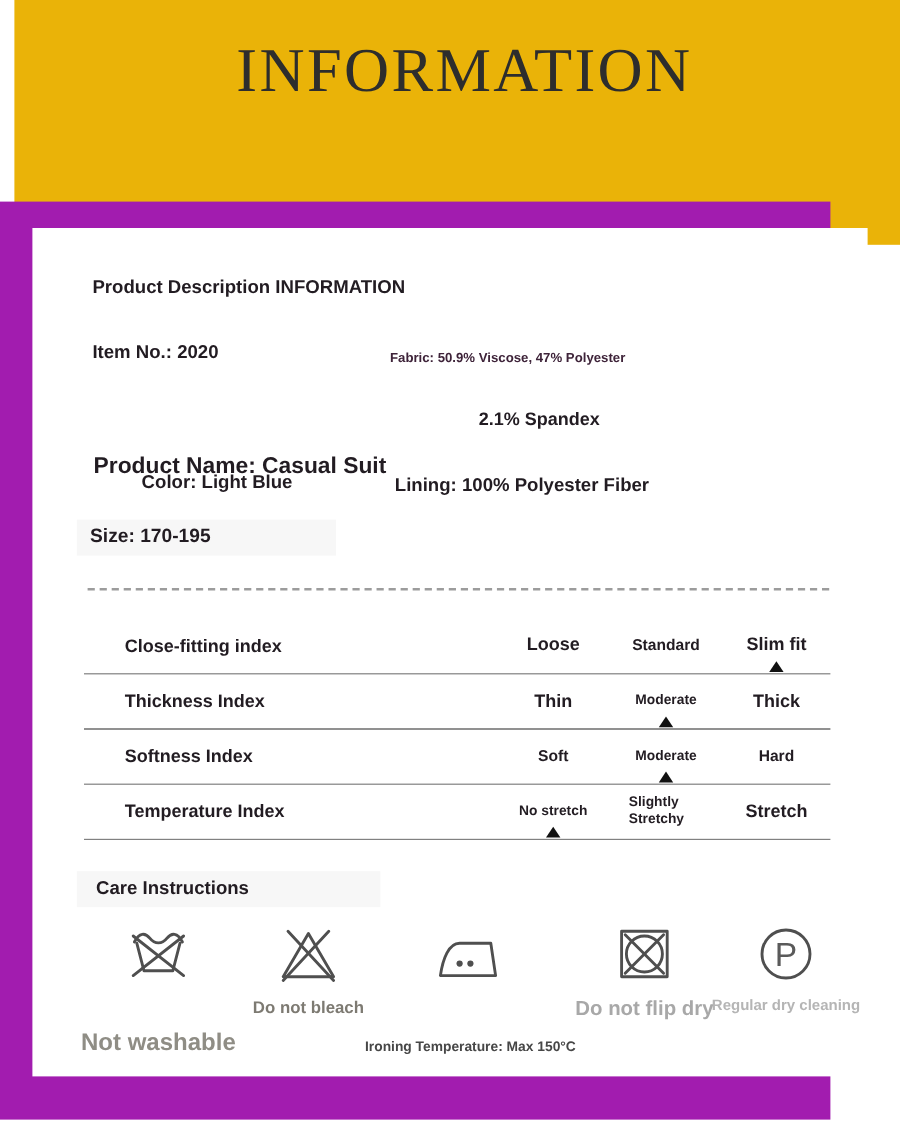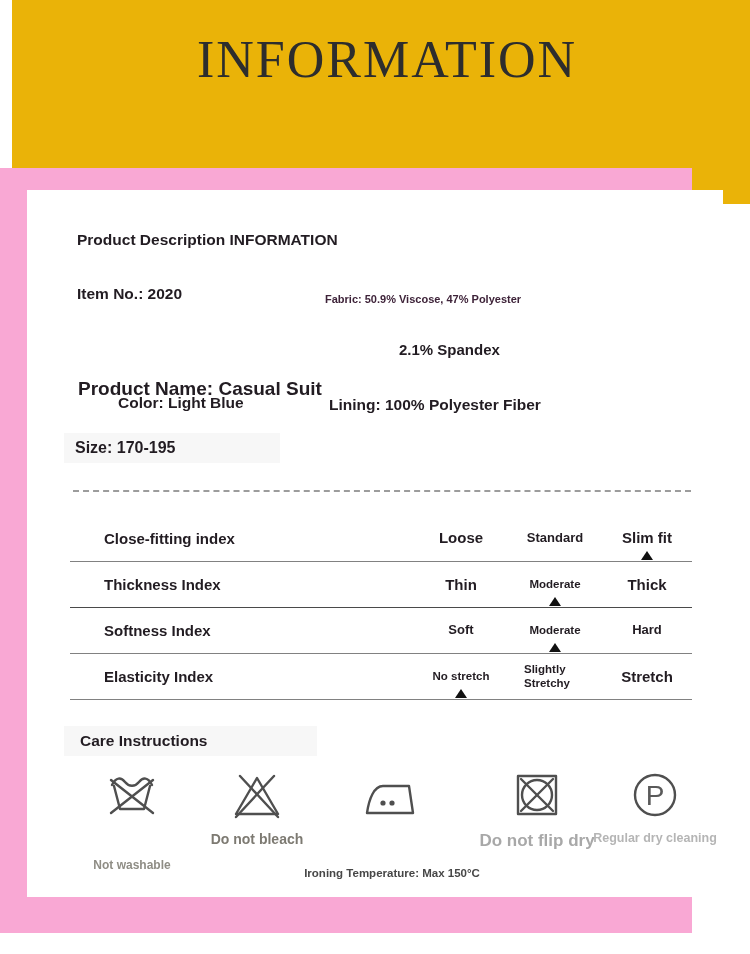--- a/index.html
+++ b/index.html
@@ -14,21 +14,21 @@
     position:absolute;left:0;top:33px;width:750px;text-align:center;
     font-family:"Liberation Serif","DejaVu Serif",serif;
     font-size:52px;font-weight:400;color:#2d2d2d;letter-spacing:2px;line-height:1.05;
   }
   .page-subtitle{
     position:absolute;left:318px;top:93px;background:#f5f5f5;
     font-size:15px;font-weight:700;color:#101010;line-height:1.27;
     padding:2px 48px 4px 2px;white-space:pre-line;
   }
   
-  .frame{position:absolute;left:0;top:168px;width:692px;height:765px;background:#f9a8d4;}
+  .frame{position:absolute;left:0;top:168px;width:692px;height:765px;background:#a21caf;}
   .card{position:absolute;left:27px;top:22px;width:696px;height:707px;background:#ffffff;}
   .abs{position:absolute;white-space:nowrap;}
   .section-heading{left:50px;top:41px;font-size:15.5px;font-weight:700;}
   .d-itemno   {left:50px; top:95px; font-size:15.5px;font-weight:700;}
   .d-fabric   {left:298px;top:103px;font-size:11px;  font-weight:700;color:#3e2339;}
   .d-prodname {left:51px; top:152px;font-size:19px;  font-weight:700;margin-top:36px;}
   .d-spandex  {left:372px;top:151px;font-size:15px;  font-weight:700;}
   .d-color    {left:51px; top:204px;font-size:15.5px;font-weight:700;margin-left:40px;}
   .d-lining   {left:302px;top:206px;font-size:15.5px;font-weight:700;}
   .d-size     {left:37px; top:243px;font-size:16px;  font-weight:700;
@@ -57,21 +57,21 @@
        background:#f7f7f7;padding:6px 110px 6px 16px;}
   .care-row{position:absolute;left:0;top:578px;width:696px;display:flex;}
   .care-item{display:flex;flex-direction:column;align-items:center;}
   .care-item.c0{margin-left:30px;width:150px;}
   .care-item.c1{width:100px;}
   .care-item.c2{width:170px;gap:36px;}
   .care-item.c3{width:120px;}
   .care-item.c4{width:116px;}
   .care-icon-box{height:54px;display:flex;align-items:center;justify-content:center;}
   .care-label{margin-top:9px;font-weight:700;white-space:nowrap;}
-  .c0 .care-label{font-size:12px;  color:#8f8d85;margin-top:36px;}
+  .c0 .care-label{font-size:20px;  color:#8f8d85;margin-top:36px;}
   .c1 .care-label{font-size:14px;  color:#7d7a72;}
   .c2 .care-label{font-size:11.5px;color:#474747;}
   .c3 .care-label{font-size:17px;  color:#a8a8a8;}
   .c4 .care-label{font-size:12.5px;color:#b5b5b5;}
   .care-svg{stroke:#4f4f4f;stroke-width:2.4;fill:none;stroke-linecap:round;stroke-linejoin:round;}
 </style>
 </head>
 <body>
 
 <div class="header">
@@ -106,21 +106,21 @@
         <div class="opt sz-sm">Moderate<span class="marker"></span></div>
         <div class="opt sz-lg">Thick</div>
       </div>
       <div class="index-row r2">
         <div class="row-label">Softness Index</div>
         <div class="opt sz-md">Soft</div>
         <div class="opt sz-sm">Moderate<span class="marker"></span></div>
         <div class="opt sz-md">Hard</div>
       </div>
       <div class="index-row r3">
-        <div class="opt row-label" style="justify-content:flex-start">Elasticity Index</div>
+        <div class="opt row-label" style="justify-content:flex-start">Temperature Index</div>
         <div class="opt sz-sm">No stretch<span class="marker"></span></div>
         <div class="opt sz-sm two-line">Slightly Stretchy</div>
         <div class="opt sz-lg">Stretch</div>
       </div>
     </div>
 
     <div class="abs care-heading">Care Instructions</div>
 
     <div class="care-row">
 

